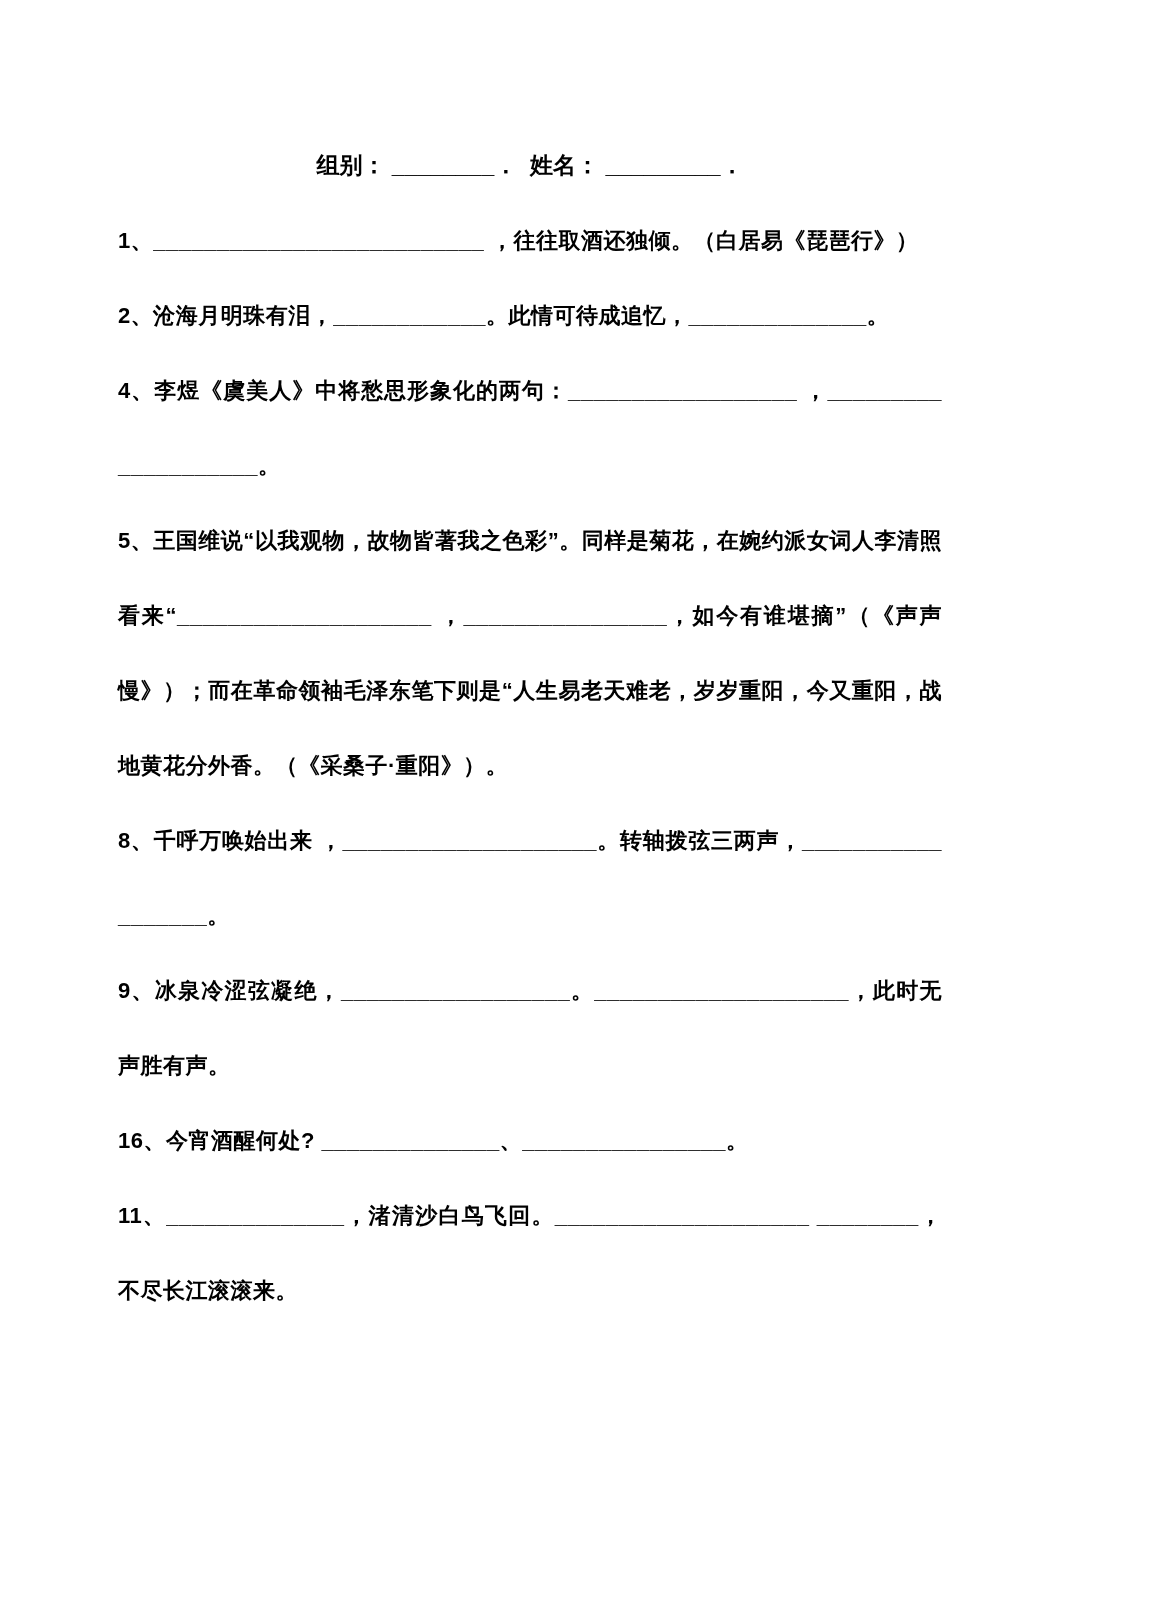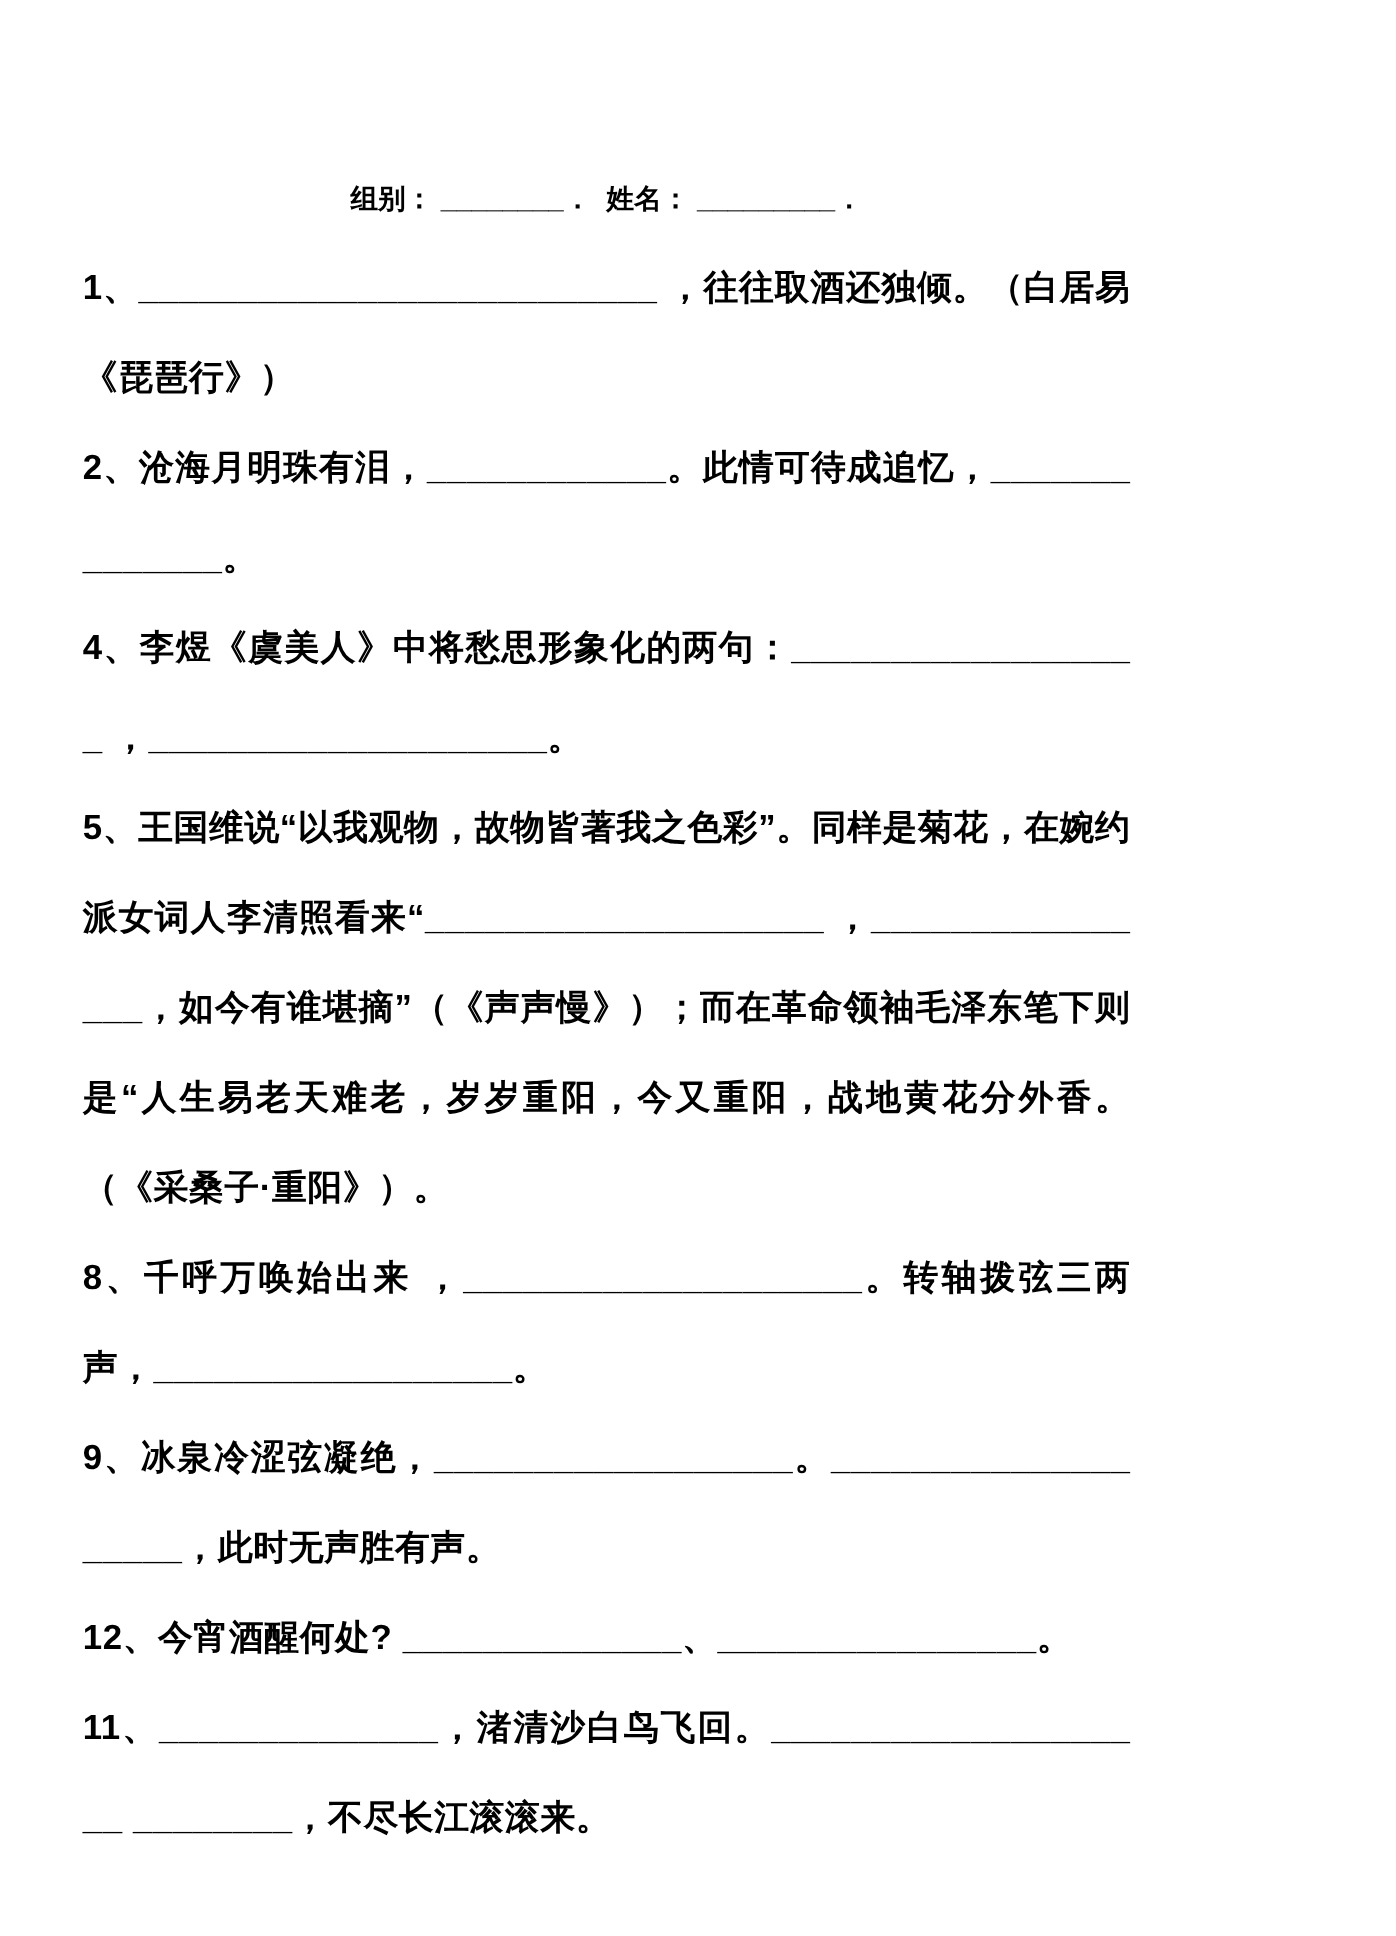--- a/index.html
+++ b/index.html
@@ -13,47 +13,47 @@
     position: relative;
     font-family: "Liberation Sans", "DejaVu Sans", sans-serif;
     font-weight: 700;
     color: #000000;
     overflow: hidden;
   }
   .sheet {
     box-sizing: border-box;
     width: 1068px;
     height: 1613px;
-    padding: 128px 126px 0 69px;
+    padding: 128px 126px 0 118px;
   }
   .header-line {
     font-size: 23px;
     line-height: 75px;
     text-align: center;
     margin: 0;
     white-space: pre;
   }
   p.q {
-    font-size: 29px;
+    font-size: 22px;
     line-height: 75px;
     margin: 0;
     text-align: justify;
     letter-spacing: 0.5px;
     word-break: break-all;
   }
 </style>
 </head>
 <body>
 
 <div class="sheet">
 
   <p class="header-line">组别： ________．  姓名： _________．</p>
 
   <p class="q">1、__________________________ ，往往取酒还独倾。（白居易《琵琶行》）</p>
   <p class="q">2、沧海月明珠有泪，____________。此情可待成追忆，______________。</p>
   <p class="q">4、李煜《虞美人》中将愁思形象化的两句：__________________ ，____________________。</p>
   <p class="q">5、王国维说“以我观物，故物皆著我之色彩”。同样是菊花，在婉约派女词人李清照看来“____________________ ，________________，如今有谁堪摘”（《声声慢》）；而在革命领袖毛泽东笔下则是“人生易老天难老，岁岁重阳，今又重阳，战地黄花分外香。（《采桑子·重阳》）。</p>
   <p class="q">8、千呼万唤始出来 ，____________________。转轴拨弦三两声，__________________。</p>
   <p class="q">9、冰泉冷涩弦凝绝，__________________。____________________，此时无声胜有声。</p>
-  <p class="q">12、今宵酒醒何处? ______________、________________。</p>
+  <p class="q">16、今宵酒醒何处? ______________、________________。</p>
   <p class="q">11、______________，渚清沙白鸟飞回。____________________ ________，不尽长江滚滚来。</p>
 
 </div>
 
 </body></html>

